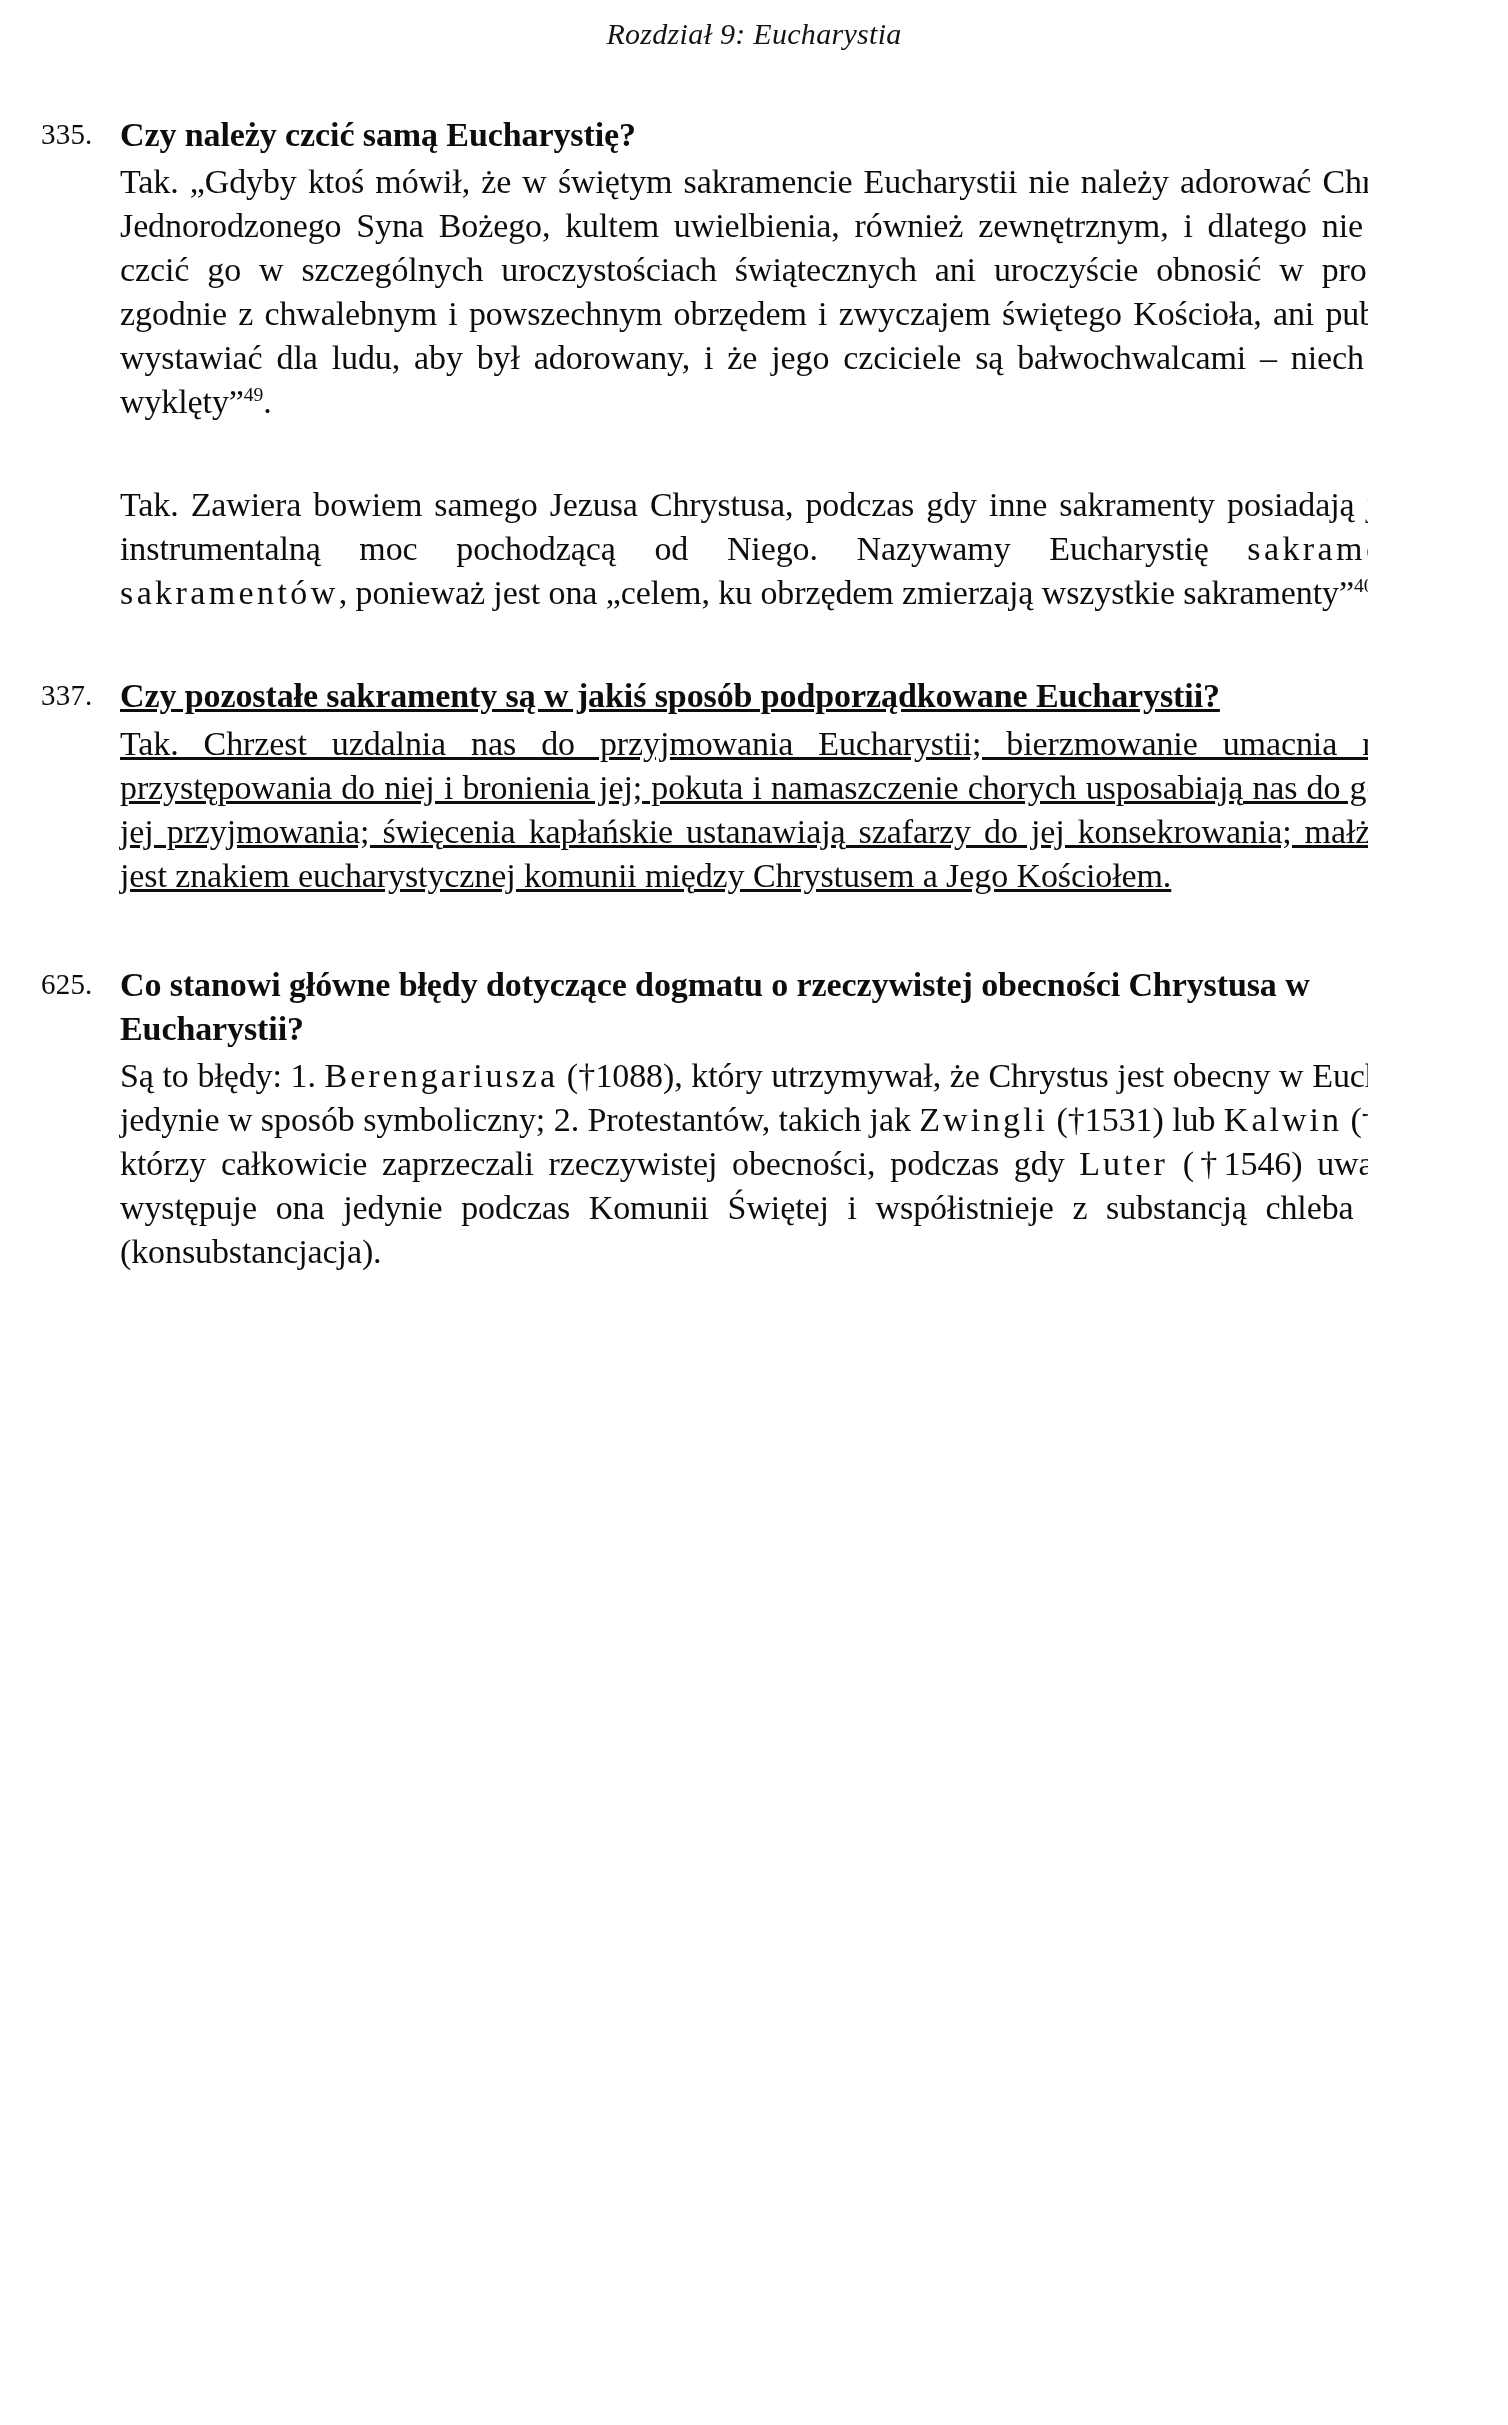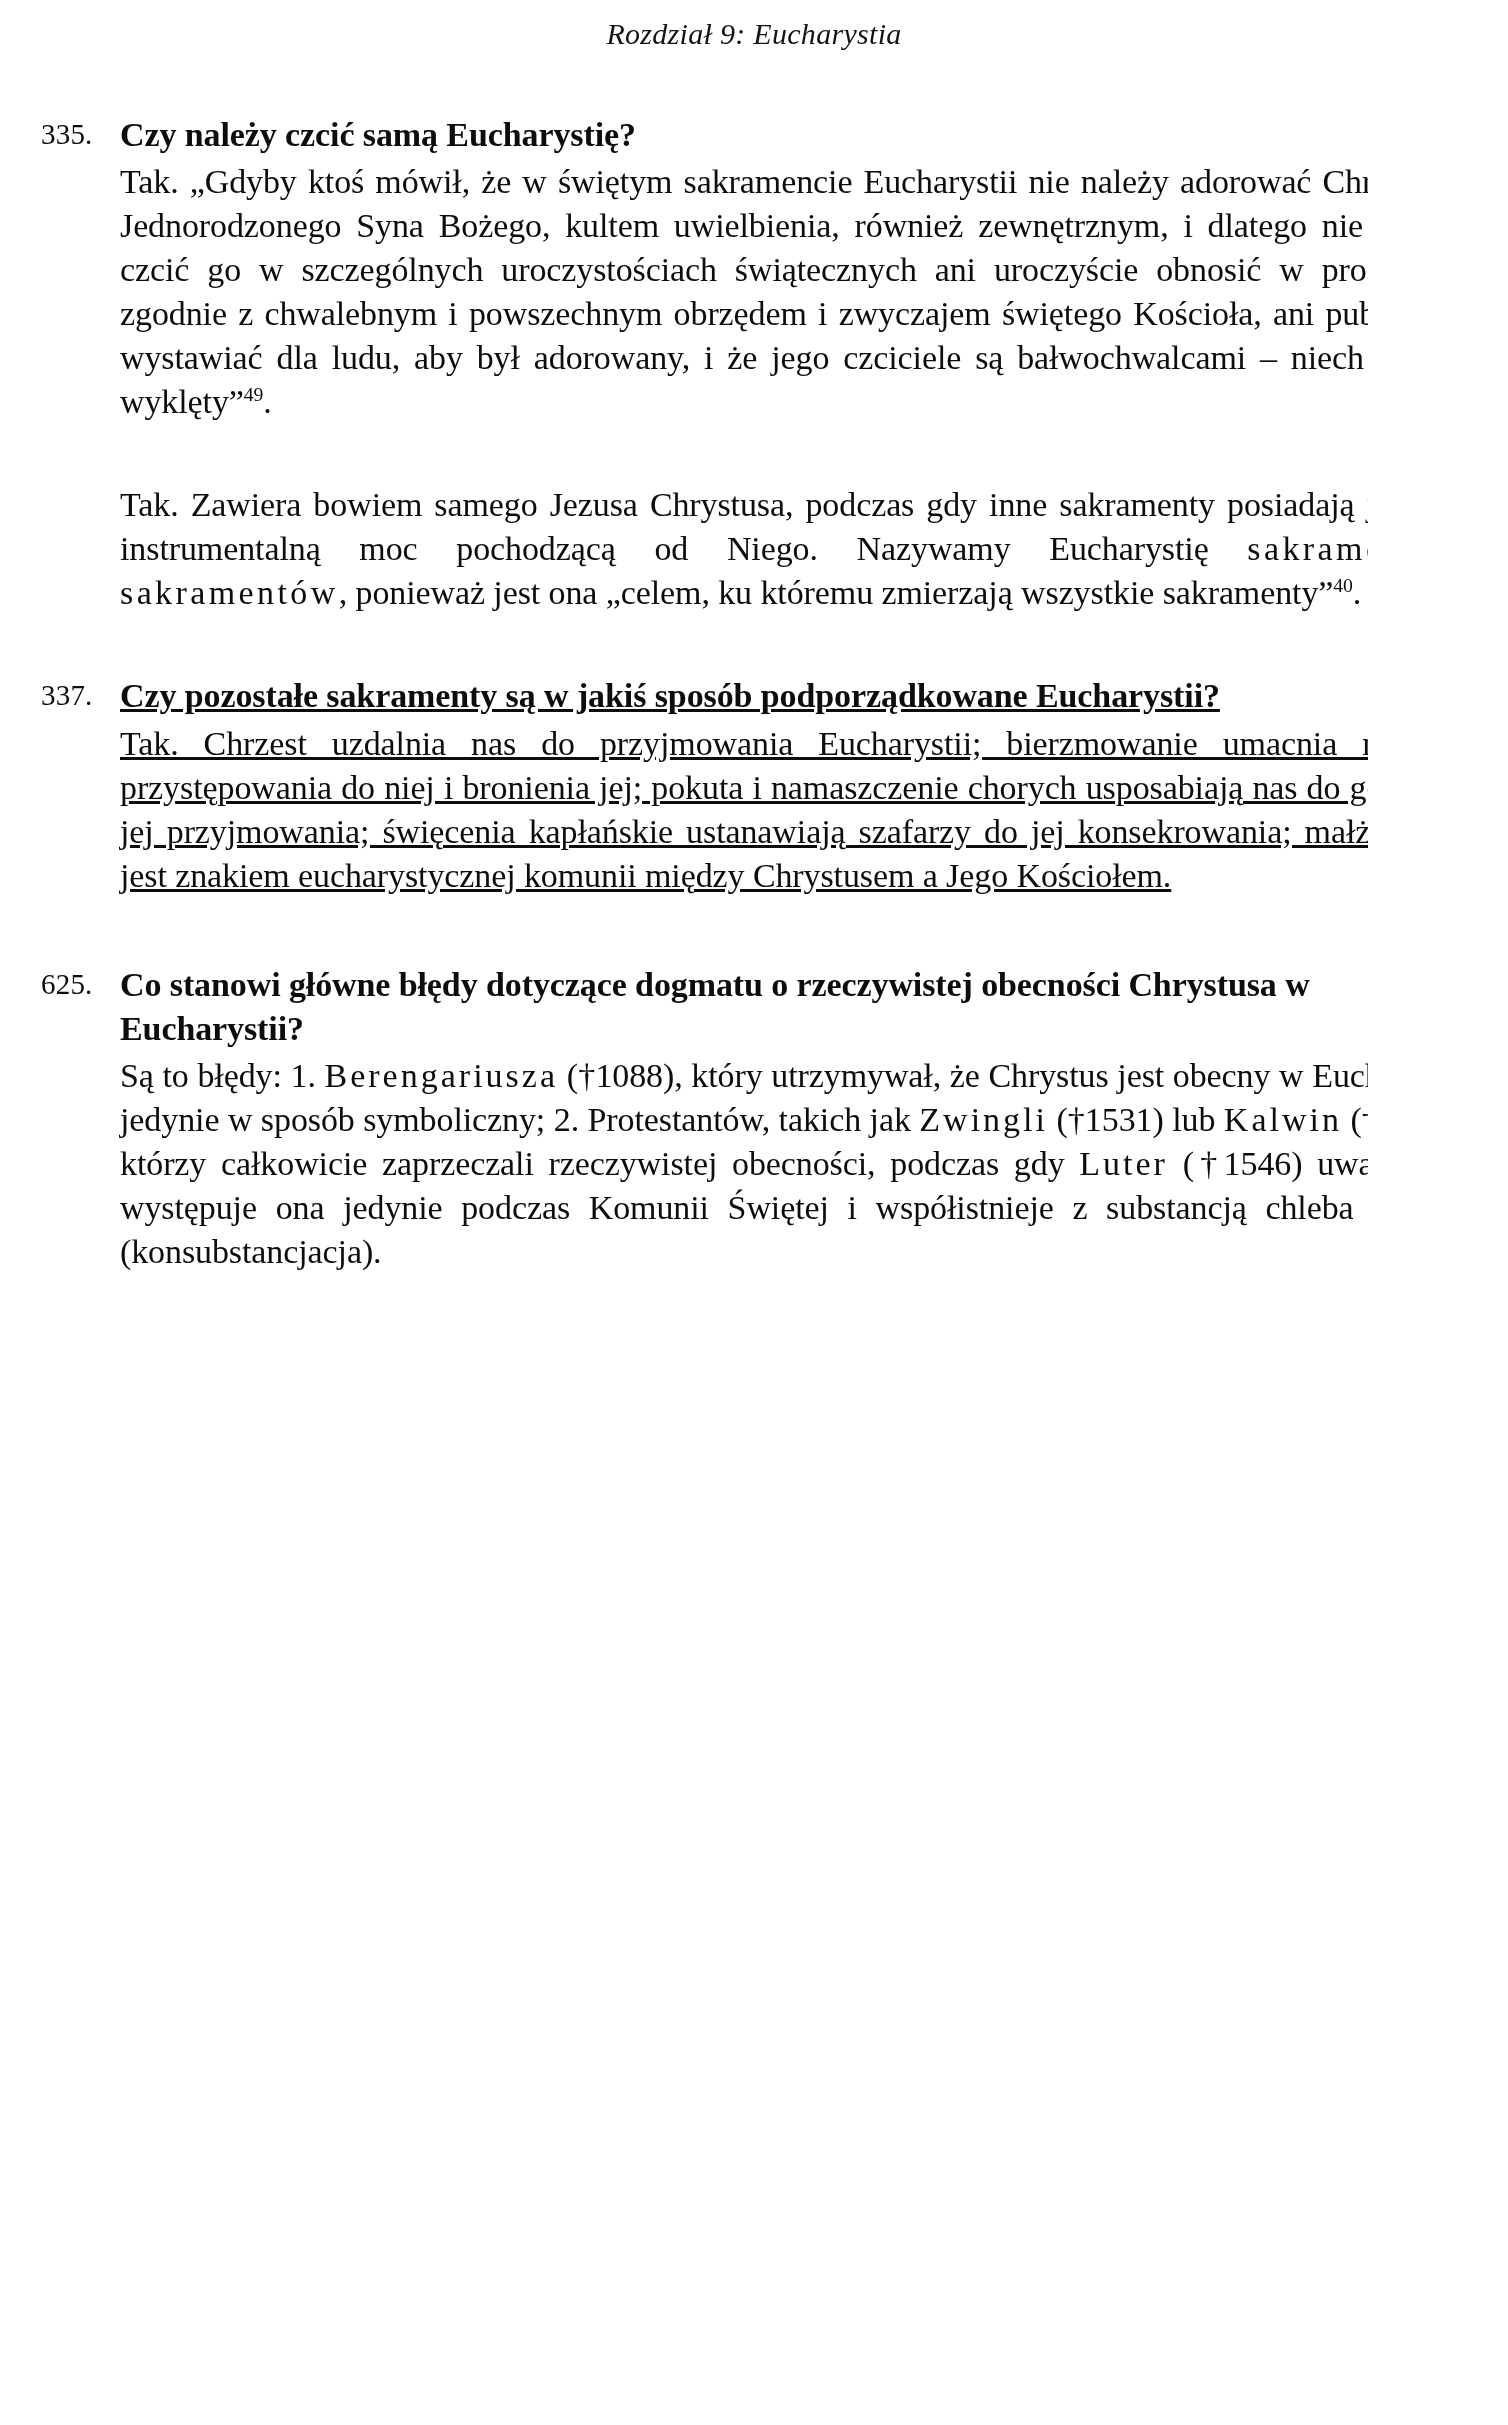--- a/index.html
+++ b/index.html
@@ -120,21 +120,21 @@
   <div class="column">
 
     <section class="qa gap-lg">
       <div class="question">
         <span class="qnum">335.</span><span>Czy należy czcić samą Eucharystię?</span>
       </div>
       <div class="answer"><span>Tak. „Gdyby ktoś mówił, że w świętym sakramencie Eucharystii nie należy adorować Chrystusa, Jednorodzonego Syna Bożego, kultem uwielbienia, również zewnętrznym, i dlatego nie należy czcić go w szczególnych uroczystościach świątecznych ani uroczyście obnosić w procesjach zgodnie z chwalebnym i powszechnym obrzędem i zwyczajem świętego Kościoła, ani publicznie wystawiać dla ludu, aby był adorowany, i że jego czciciele są bałwochwalcami – niech będzie wyklęty”</span><sup class="fn">49</sup><span>.</span></div>
     </section>
 
     <section class="qa gap-lg">
-      <div class="answer"><span>Tak. Zawiera bowiem samego Jezusa Chrystusa, podczas gdy inne sakramenty posiadają jedynie instrumentalną moc pochodzącą od Niego. Nazywamy Eucharystię </span><span class="spaced">sakramentem sakramentów</span><span>, ponieważ jest ona „celem, ku któremu zmierzają wszystkie sakramenty”</span><sup class="fn">40</sup><span>.</span></div>
+      <div class="answer"><span>Tak. Zawiera bowiem samego Jezusa Chrystusa, podczas gdy inne sakramenty posiadają jedynie instrumentalną moc pochodzącą od Niego. Nazywamy Eucharystię </span><span class="spaced">sakramentem sakramentów</span><span>, ponieważ jest ona „celem, ku obrzędem zmierzają wszystkie sakramenty”</span><sup class="fn">40</sup><span>.</span></div>
     </section>
 
     <section class="qa gap-xl">
       <div class="question">
         <span class="qnum">337.</span><span>Czy pozostałe sakramenty są w jakiś sposób podporządkowane Eucharystii?</span>
       </div>
       <div class="answer">Tak. Chrzest uzdalnia nas do przyjmowania Eucharystii; bierzmowanie umacnia nas do przystępowania do niej i bronienia jej; pokuta i namaszczenie chorych usposabiają nas do godnego jej przyjmowania; święcenia kapłańskie ustanawiają szafarzy do jej konsekrowania; małżeństwo jest znakiem eucharystycznej komunii między Chrystusem a Jego Kościołem.</div>
     </section>
 
     <section class="qa">

